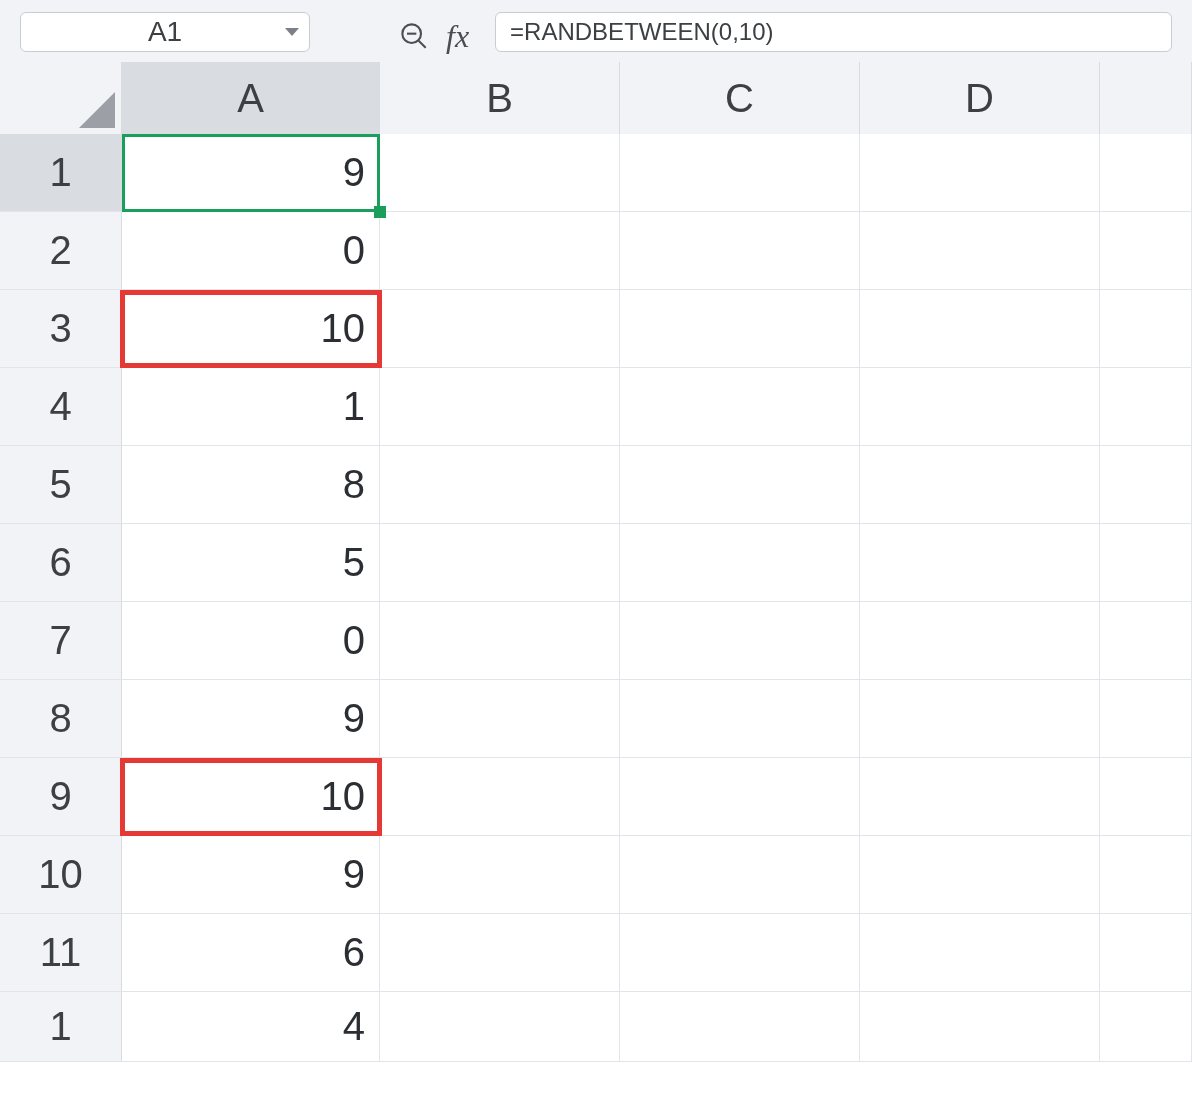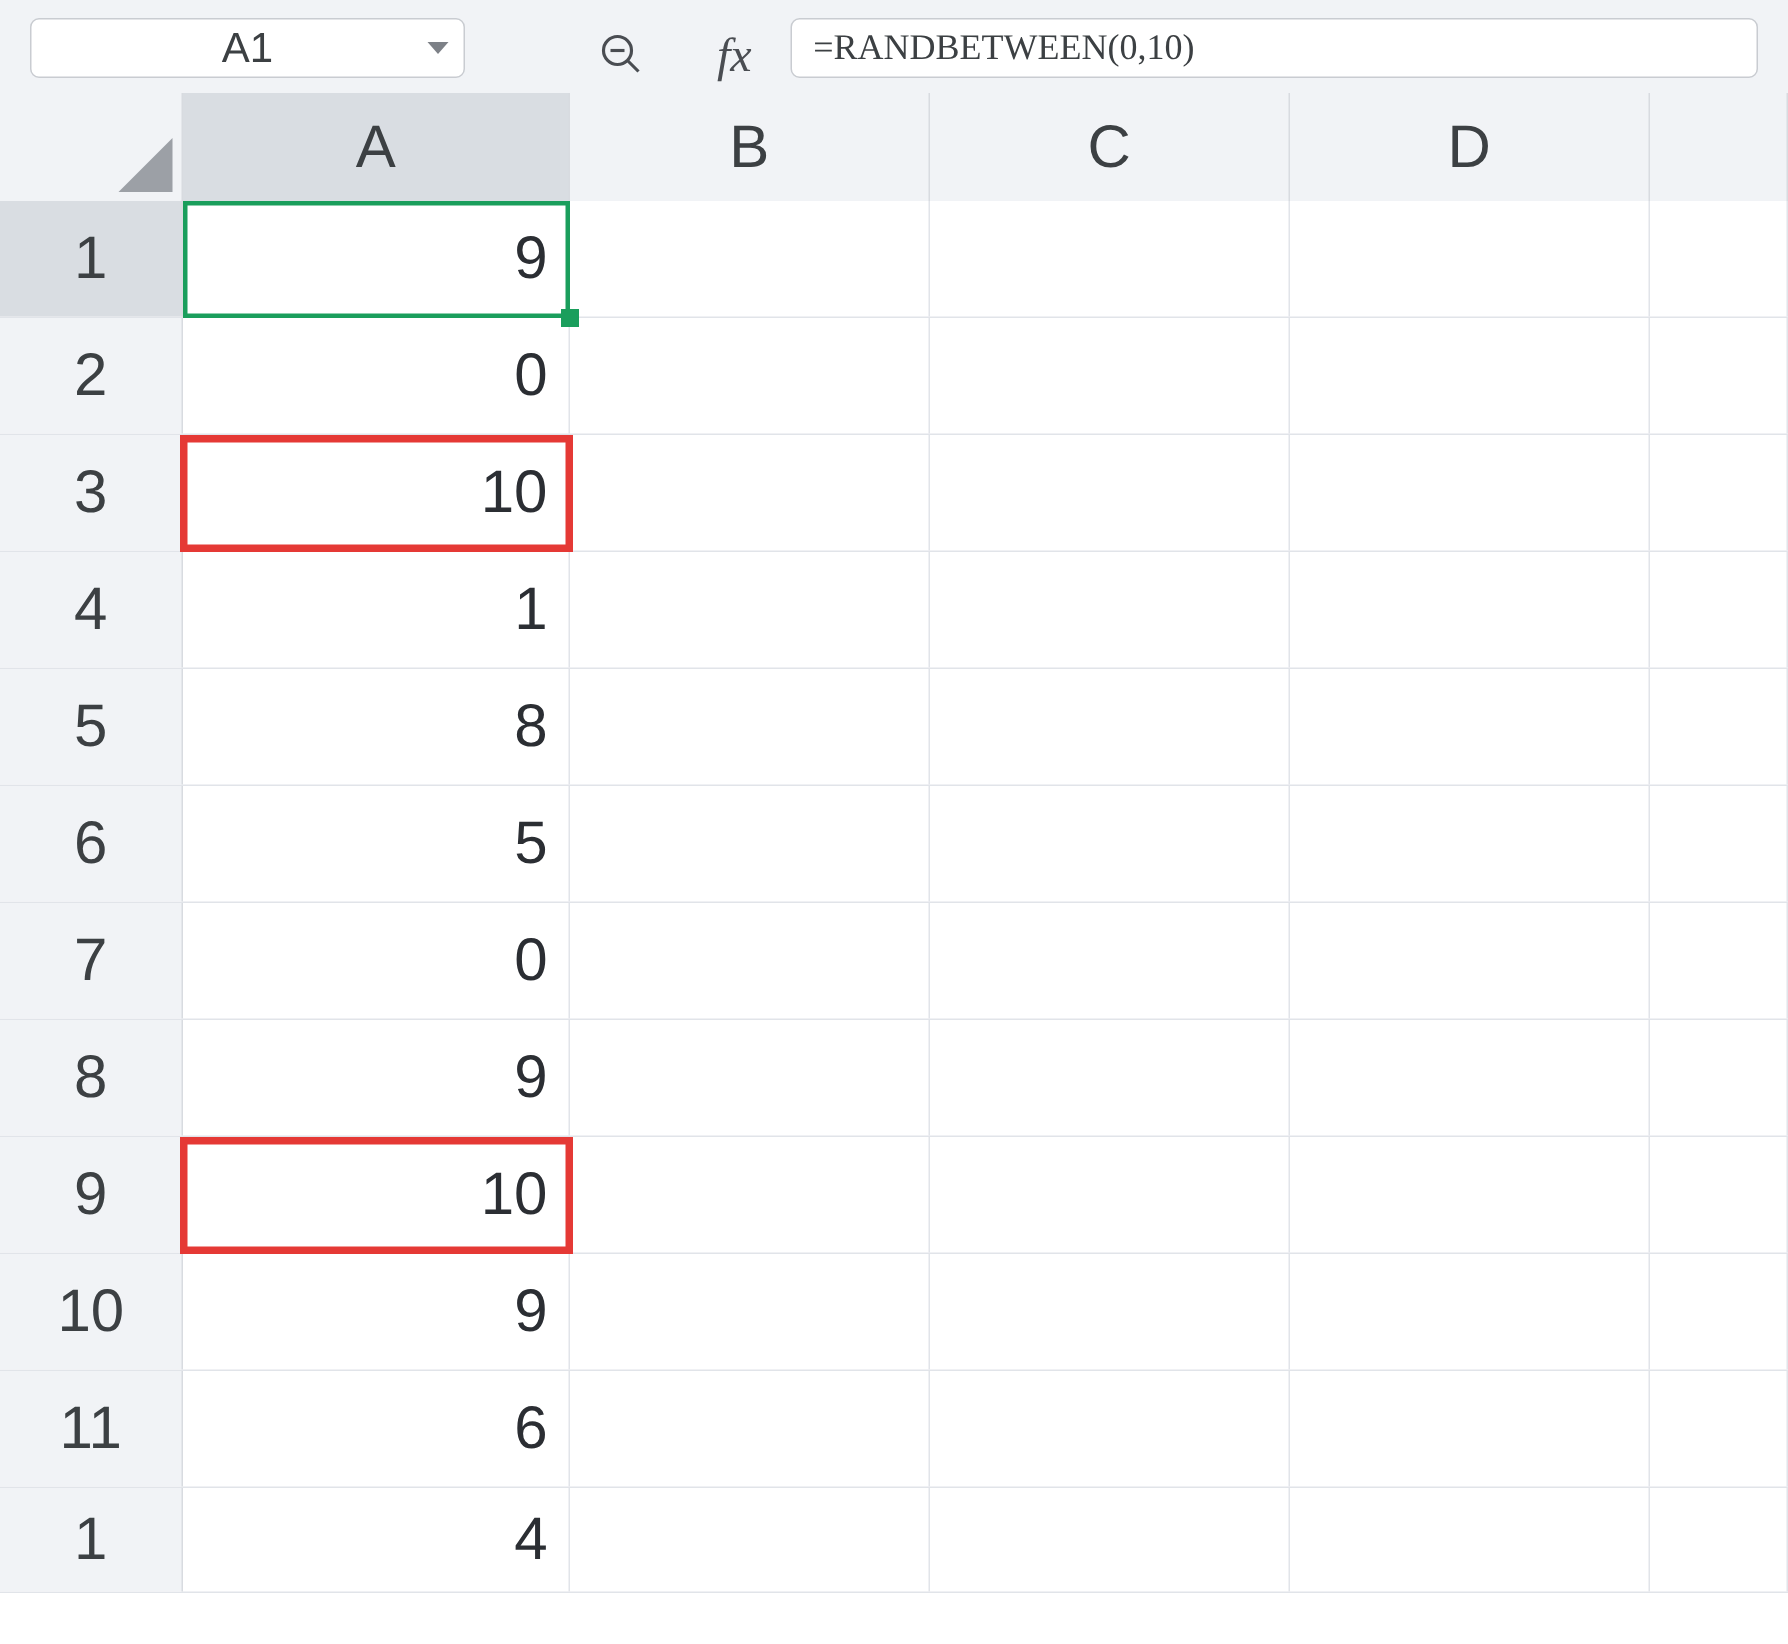--- a/index.html
+++ b/index.html
@@ -50,35 +50,33 @@
   }
   .zoom-icon svg, .fx-icon {
     display: block;
   }
   .fx-icon {
     font-family: "Times New Roman", serif;
     font-style: italic;
     font-size: 32px;
     color: #4a4d52;
     line-height: 1;
-    margin-left: 32px;
   }
   .formula-input {
     flex: 1;
     height: 40px;
     background: #ffffff;
     border: 1px solid #c9ccd1;
     border-radius: 6px;
     padding: 0 14px;
     display: flex;
     align-items: center;
     font-size: 24px;
     color: #3c4043;
     margin-left: 6px;
-    font-family: Liberation Serif, serif;
   }
 
   
   .grid {
     position: relative;
     width: 1192px;
     height: 1034px;
     background: #ffffff;
   }
 

